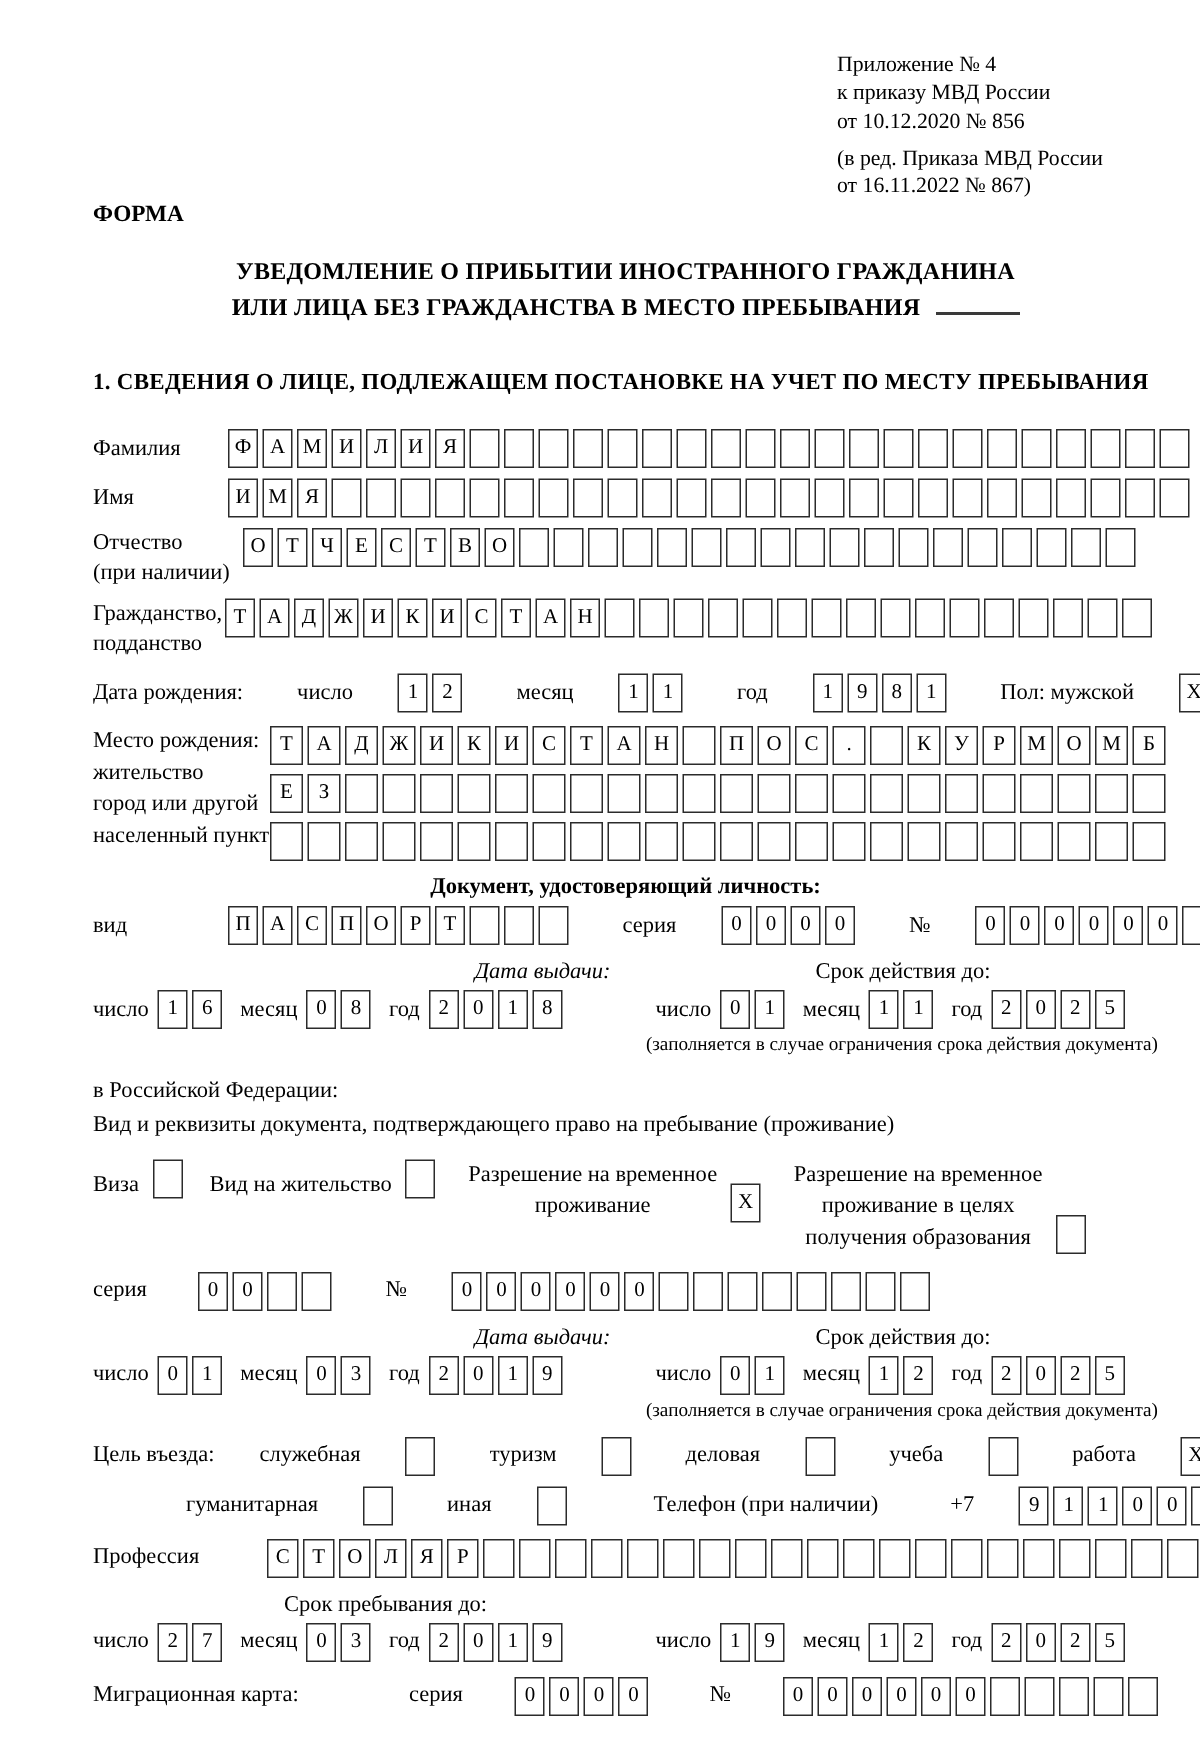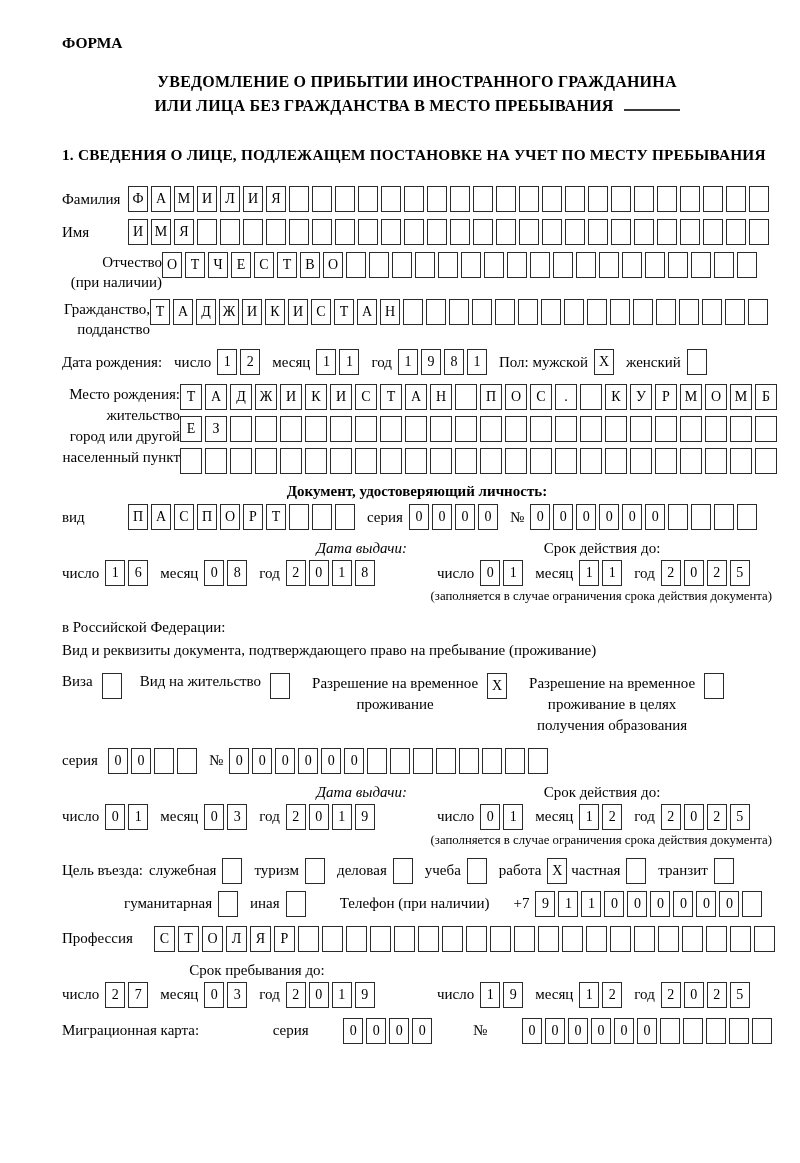--- a/index.html
+++ b/index.html
@@ -15,24 +15,24 @@
   .appendix { margin-left:496px; width:214px; line-height:1.3; font-size:14.5px; }
   .appendix .sub { margin-top:6px; }
   .forma { text-align:left; padding-right:10px; font-weight:bold; margin-top:0; font-size:15.5px; }
 
   
   .title { text-align:center; font-weight:bold; font-size:16px; line-height:1.5; margin-top:18px; letter-spacing:.2px; }
   .blank-line { display:inline-block; width:56px; border-bottom:2px solid #3a3a3a; margin-left:10px; }
   .section-heading { font-weight:bold; font-size:15.3px; margin-top:28px; letter-spacing:.2px; white-space:nowrap; }
 
   
-  .frow { display:flex; align-items:center; margin-top:7px; }
+  .frow { display:flex; align-items:center; margin-top:7px;gap:24px; }
   .frow-top { display:flex; align-items:flex-start; margin-top:7px; }
   .lbl { white-space:nowrap; }
-  .lblcol { line-height:20px;text-align:right; }
+  .lblcol { line-height:20px; }
   .cells { display:flex; gap:3px; flex-wrap:nowrap; }
   .cell {
     width:20px; height:26px; border:1.5px solid #2b2b2b;
     display:inline-flex; align-items:center; justify-content:center;
     font-size:14px; background:#fff; flex:0 0 auto;
   }
   .w24 .cell { width:22px; }
   .w26 .cell { width:21px; }
   .stackrows { display:flex; flex-direction:column; gap:6px; }
 
@@ -44,32 +44,39 @@
   .datehead { display:flex; margin-top:10px; }
   .datehead .dh-left { flex:0 0 345px; text-align:right;font-style:italic; }
   .datehead .dh-right { flex:0 0 330px; margin-left:30px; text-align:center; }
   .datefields { display:flex; align-items:center; margin-top:3px; }
   .datefields .df-left { flex:0 0 345px; display:flex; align-items:center; }
   .datefields .df-right { flex:0 0 330px; margin-left:30px; display:flex; align-items:center; }
   .note-right { text-align:right; font-size:12.8px; margin-top:3px; }
 
   
   .visa-row { display:flex; align-items:flex-start; margin-top:10px; }
-  .visa-item { display:flex; align-items:flex-start; }
+  .visa-item { display:flex; align-items:flex-end; }
   .opt-lines { text-align:center; line-height:21px; }
   .vbox { margin-left:9px; }
 
   .para { line-height:1.55; margin-top:12px; }
   .center-bold { text-align:center; font-weight:bold; margin-top:9px; font-size:15px; }
 </style>
 </head>
 <body>
 
 <div class="page">
 
+  <div class="appendix">
+    <div>Приложение № 4</div>
+    <div>к приказу МВД России</div>
+    <div>от 10.12.2020 № 856</div>
+    <div class="sub">(в ред. Приказа МВД России</div>
+    <div>от 16.11.2022 № 867)</div>
+  </div>
   <div class="forma">ФОРМА</div>
 
   <div class="title">
     <div>УВЕДОМЛЕНИЕ О ПРИБЫТИИ ИНОСТРАННОГО ГРАЖДАНИНА</div>
     <div><span>ИЛИ ЛИЦА БЕЗ ГРАЖДАНСТВА В МЕСТО ПРЕБЫВАНИЯ</span><span class="blank-line"></span></div>
   </div>
 
   <div class="section-heading">1. СВЕДЕНИЯ О ЛИЦЕ, ПОДЛЕЖАЩЕМ ПОСТАНОВКЕ НА УЧЕТ ПО МЕСТУ ПРЕБЫВАНИЯ</div>
 
   <div class="frow" style="margin-top:22px;">

